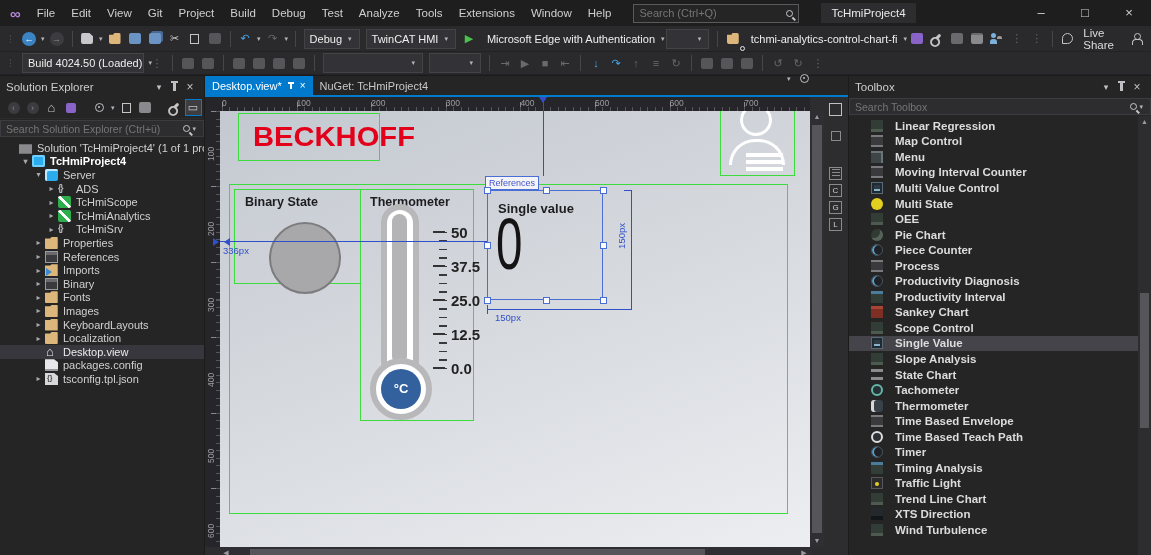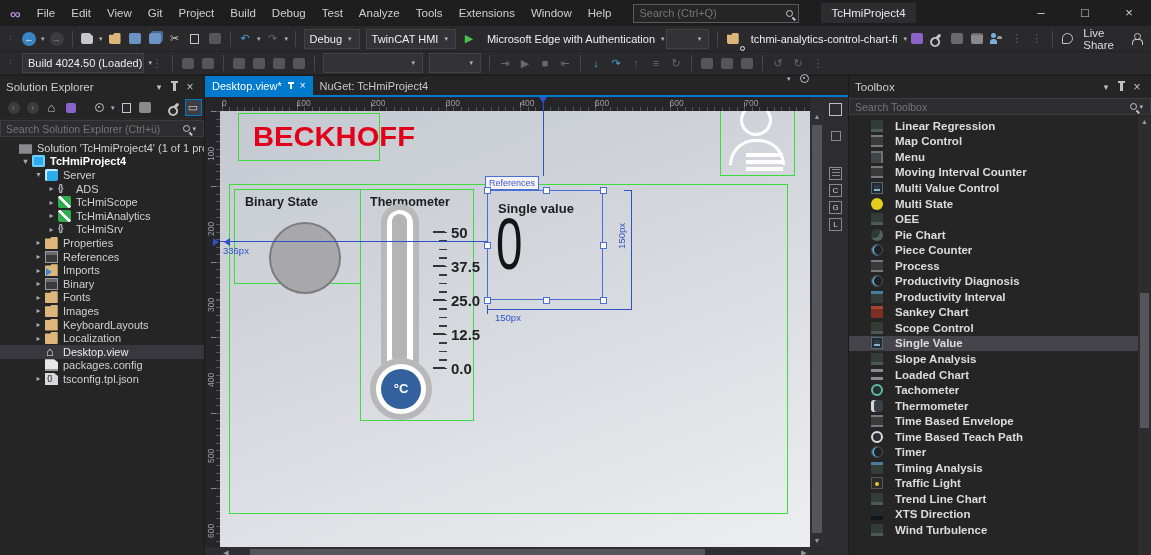--- a/index.html
+++ b/index.html
@@ -781,21 +781,21 @@
             <span>Single Value</span>
           </div>
 
           <div class="tbx-row">
             <span class="tb tb-chart"></span>
             <span>Slope Analysis</span>
           </div>
 
           <div class="tbx-row">
             <span class="tb tb-equals"></span>
-            <span>Loaded Chart</span>
+            <span>State Chart</span>
           </div>
 
           <div class="tbx-row">
             <span class="tb tb-teal-circle"></span>
             <span>Tachometer</span>
           </div>
 
           <div class="tbx-row">
             <span class="tb tb-thermo"></span>
             <span>Thermometer</span>

